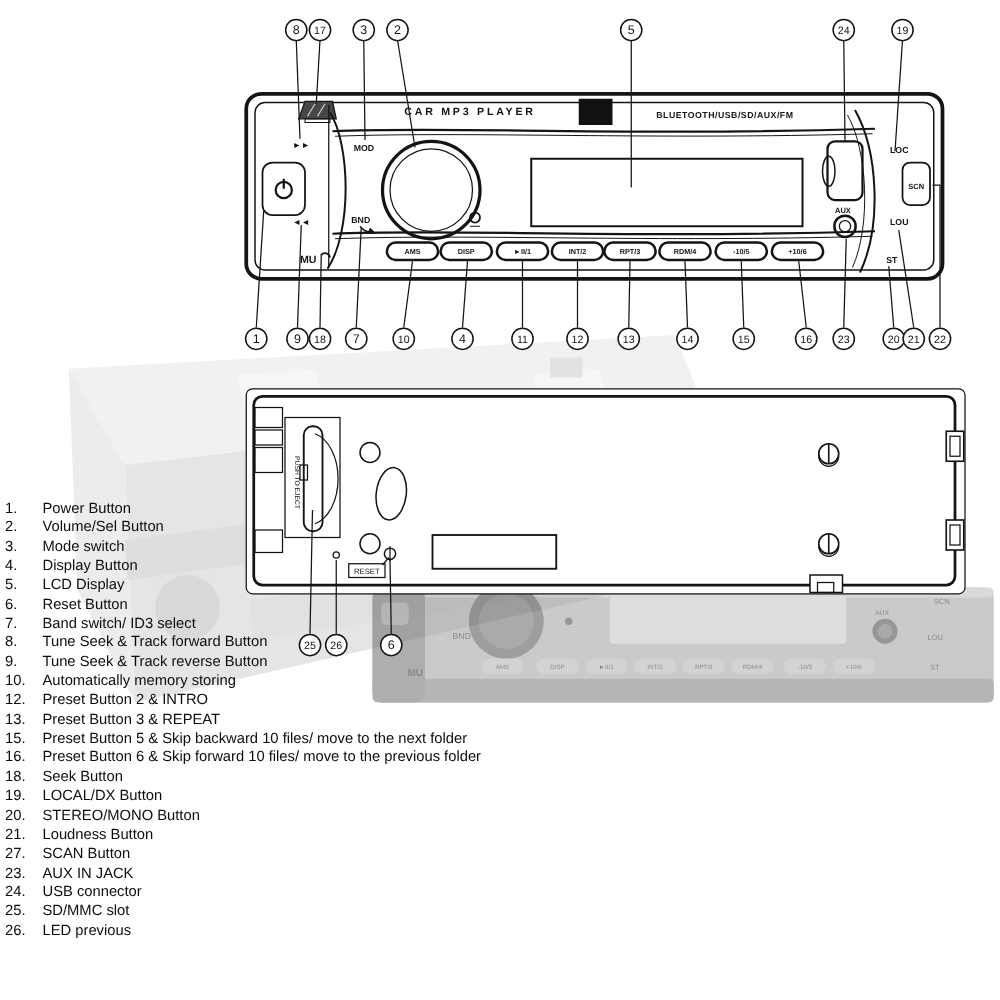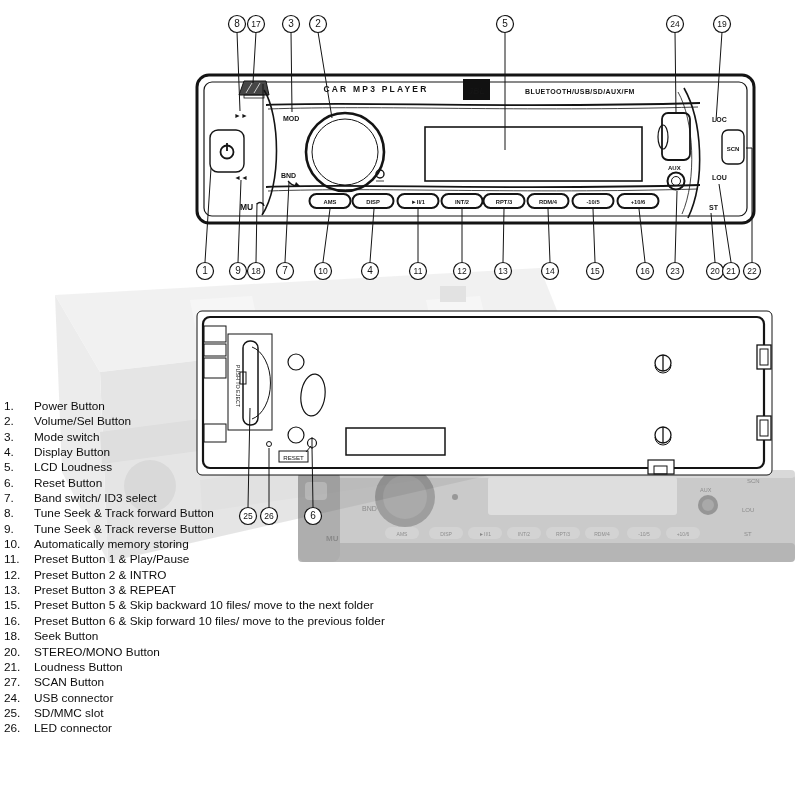--- a/index.html
+++ b/index.html
@@ -399,21 +399,21 @@
       <div class="legend-row">
         <span class="num">3.</span>
         <span class="txt">Mode switch</span>
       </div>
       <div class="legend-row">
         <span class="num">4.</span>
         <span class="txt">Display Button</span>
       </div>
       <div class="legend-row">
         <span class="num">5.</span>
-        <span class="txt">LCD Loudness</span>
+        <span class="txt">LCD Display</span>
       </div>
       <div class="legend-row">
         <span class="num">6.</span>
         <span class="txt">Reset Button</span>
       </div>
       <div class="legend-row">
         <span class="num">7.</span>
         <span class="txt">Band switch/ ID3 select</span>
       </div>
       <div class="legend-row">
@@ -422,61 +422,65 @@
       </div>
       <div class="legend-row">
         <span class="num">9.</span>
         <span class="txt">Tune Seek &amp; Track reverse Button</span>
       </div>
       <div class="legend-row">
         <span class="num">10.</span>
         <span class="txt">Automatically memory storing</span>
       </div>
       <div class="legend-row">
-        <span class="num">11.</span>
-        <span class="txt">Preset Button 1 &amp; Play/Pause</span>
-      </div>
-      <div class="legend-row">
         <span class="num">12.</span>
         <span class="txt">Preset Button 2 &amp; INTRO</span>
       </div>
       <div class="legend-row">
         <span class="num">13.</span>
         <span class="txt">Preset Button 3 &amp; REPEAT</span>
       </div>
       <div class="legend-row">
         <span class="num">15.</span>
         <span class="txt">Preset Button 5 &amp; Skip backward 10 files/ move to the next folder</span>
       </div>
       <div class="legend-row">
         <span class="num">16.</span>
         <span class="txt">Preset Button 6 &amp; Skip forward 10 files/ move to the previous folder</span>
       </div>
       <div class="legend-row">
         <span class="num">18.</span>
         <span class="txt">Seek Button</span>
       </div>
       <div class="legend-row">
+        <span class="num">19.</span>
+        <span class="txt">LOCAL/DX Button</span>
+      </div>
+      <div class="legend-row">
         <span class="num">20.</span>
         <span class="txt">STEREO/MONO Button</span>
       </div>
       <div class="legend-row">
         <span class="num">21.</span>
         <span class="txt">Loudness Button</span>
       </div>
       <div class="legend-row">
         <span class="num">27.</span>
         <span class="txt">SCAN Button</span>
       </div>
       <div class="legend-row">
+        <span class="num">23.</span>
+        <span class="txt">AUX IN JACK</span>
+      </div>
+      <div class="legend-row">
         <span class="num">24.</span>
         <span class="txt">USB connector</span>
       </div>
       <div class="legend-row">
         <span class="num">25.</span>
         <span class="txt">SD/MMC slot</span>
       </div>
       <div class="legend-row">
         <span class="num">26.</span>
-        <span class="txt">LED connector</span>
+        <span class="txt">LED previous</span>
       </div>
     </div>
 </div>
 
 </body></html>

